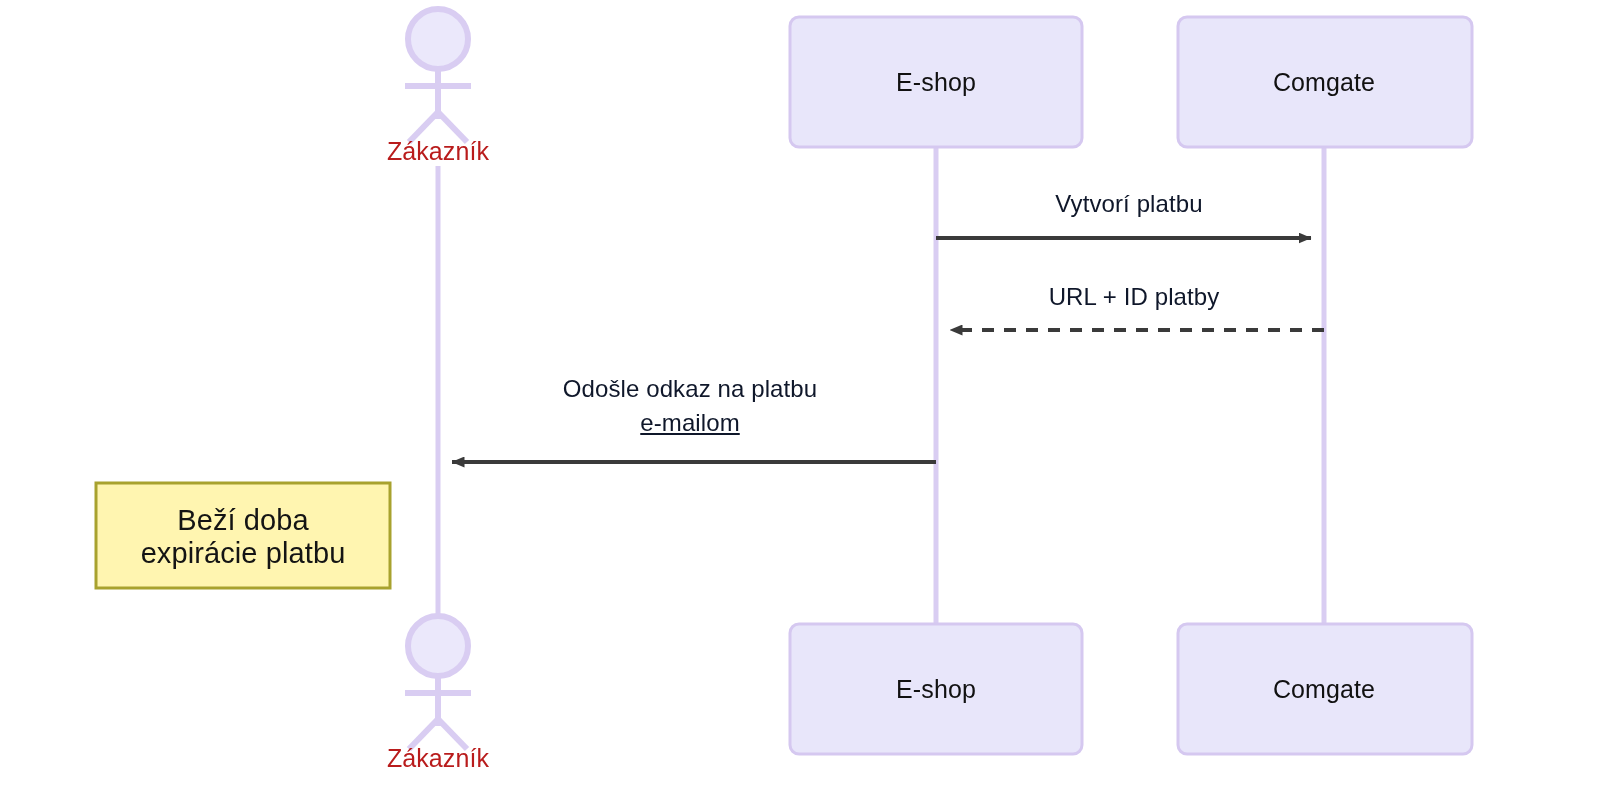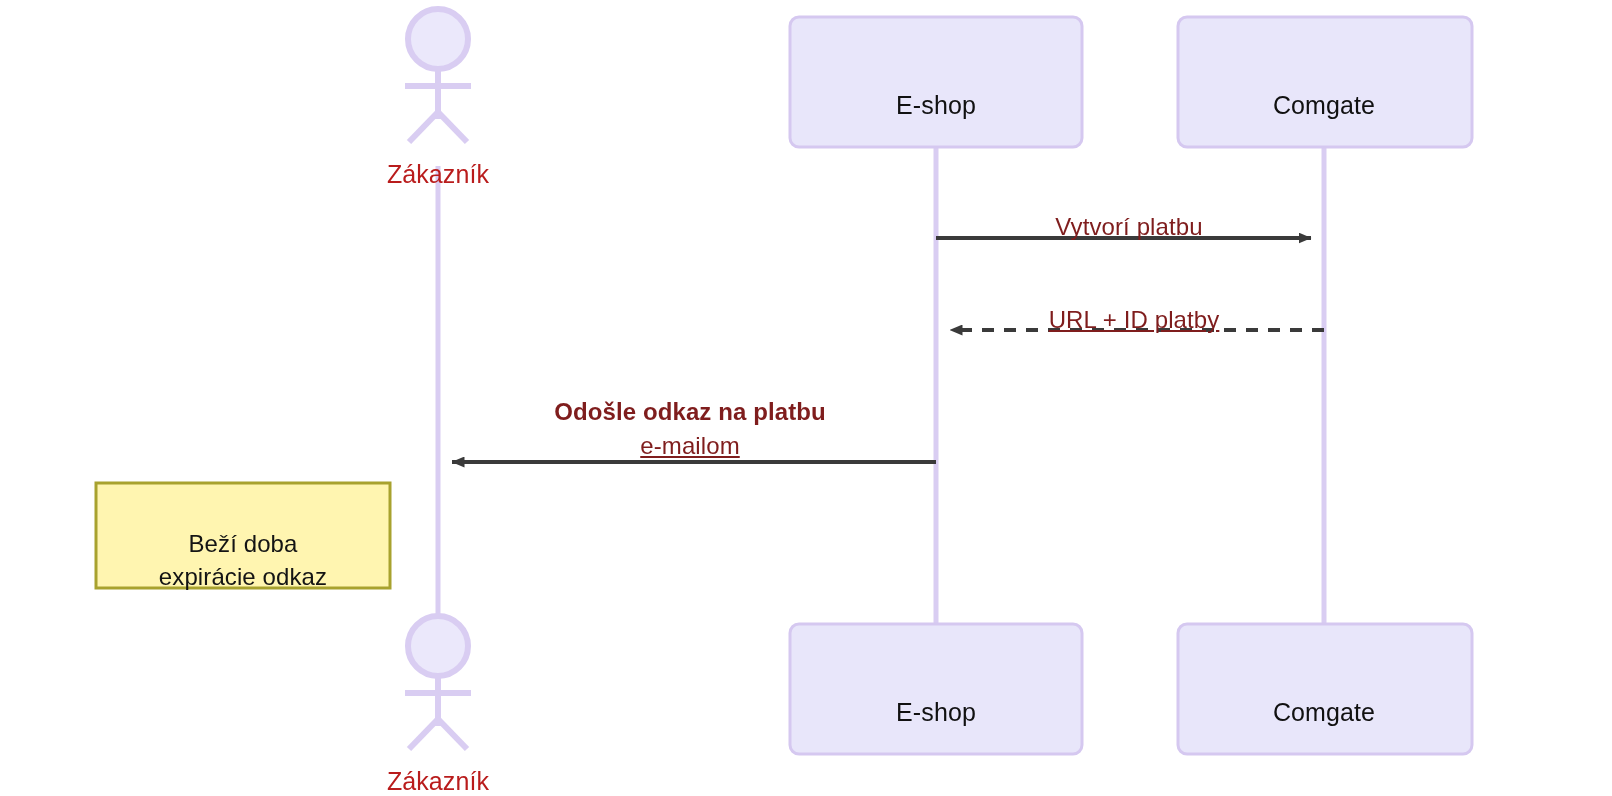--- a/index.html
+++ b/index.html
@@ -30,36 +30,35 @@
   }
   
   .dlabel {
     position: absolute;
     color: #1a1a1a;
     font-size: 25px;
     line-height: 29px;
     white-space: pre;
     text-align: center;
     letter-spacing: 0.1px;
-    margin-top: 23px;
   }
   .actor-name {
     font-size: 25px;
     color: #b91c1c;
   }
   .box-name {
     font-size: 25px;
     color: #111111;
   }
   .msg-label {
     font-size: 24px;
-    color: #7f1d1d;
+    color: #0f172a;
   }
   .note-text {
-    font-size: 24px;
+    font-size: 29px;
     line-height: 31px;
     color: #141414;
   }
   .centered {
     transform: translateX(-50%);
   }
 </style>
 </head>
 <body>
 
@@ -123,23 +122,23 @@
   <div class="dlabel box-name centered" style="left:936px; top:68px;">E-shop</div>
 
   <div class="dlabel box-name centered" style="left:1324px; top:68px;">Comgate</div>
 
   <div class="dlabel box-name centered" style="left:936px; top:675px;">E-shop</div>
 
   <div class="dlabel box-name centered" style="left:1324px; top:675px;">Comgate</div>
 
   <div class="dlabel msg-label centered" style="left:1129px; top:189px;">Vytvorí platbu</div>
 
-  <div class="dlabel msg-label centered" style="left:1134px; top:282px;text-decoration:underline;">URL + ID platby</div>
+  <div class="dlabel msg-label centered" style="left:1134px; top:282px;">URL + ID platby</div>
 
-  <div class="dlabel msg-label centered" style="left:690px; top:374px;font-weight:bold;">Odošle odkaz na platbu</div>
+  <div class="dlabel msg-label centered" style="left:690px; top:374px;">Odošle odkaz na platbu</div>
 
   <div class="dlabel msg-label centered" style="left:690px; top:408px;text-decoration:underline;">e-mailom</div>
 
   <div class="dlabel note-text centered" style="left:243px; top:505px;">Beží doba</div>
 
-  <div class="dlabel note-text centered" style="left:243px; top:538px;">expirácie odkaz</div>
+  <div class="dlabel note-text centered" style="left:243px; top:538px;">expirácie platbu</div>
 
 </div>
 
 </body></html>

